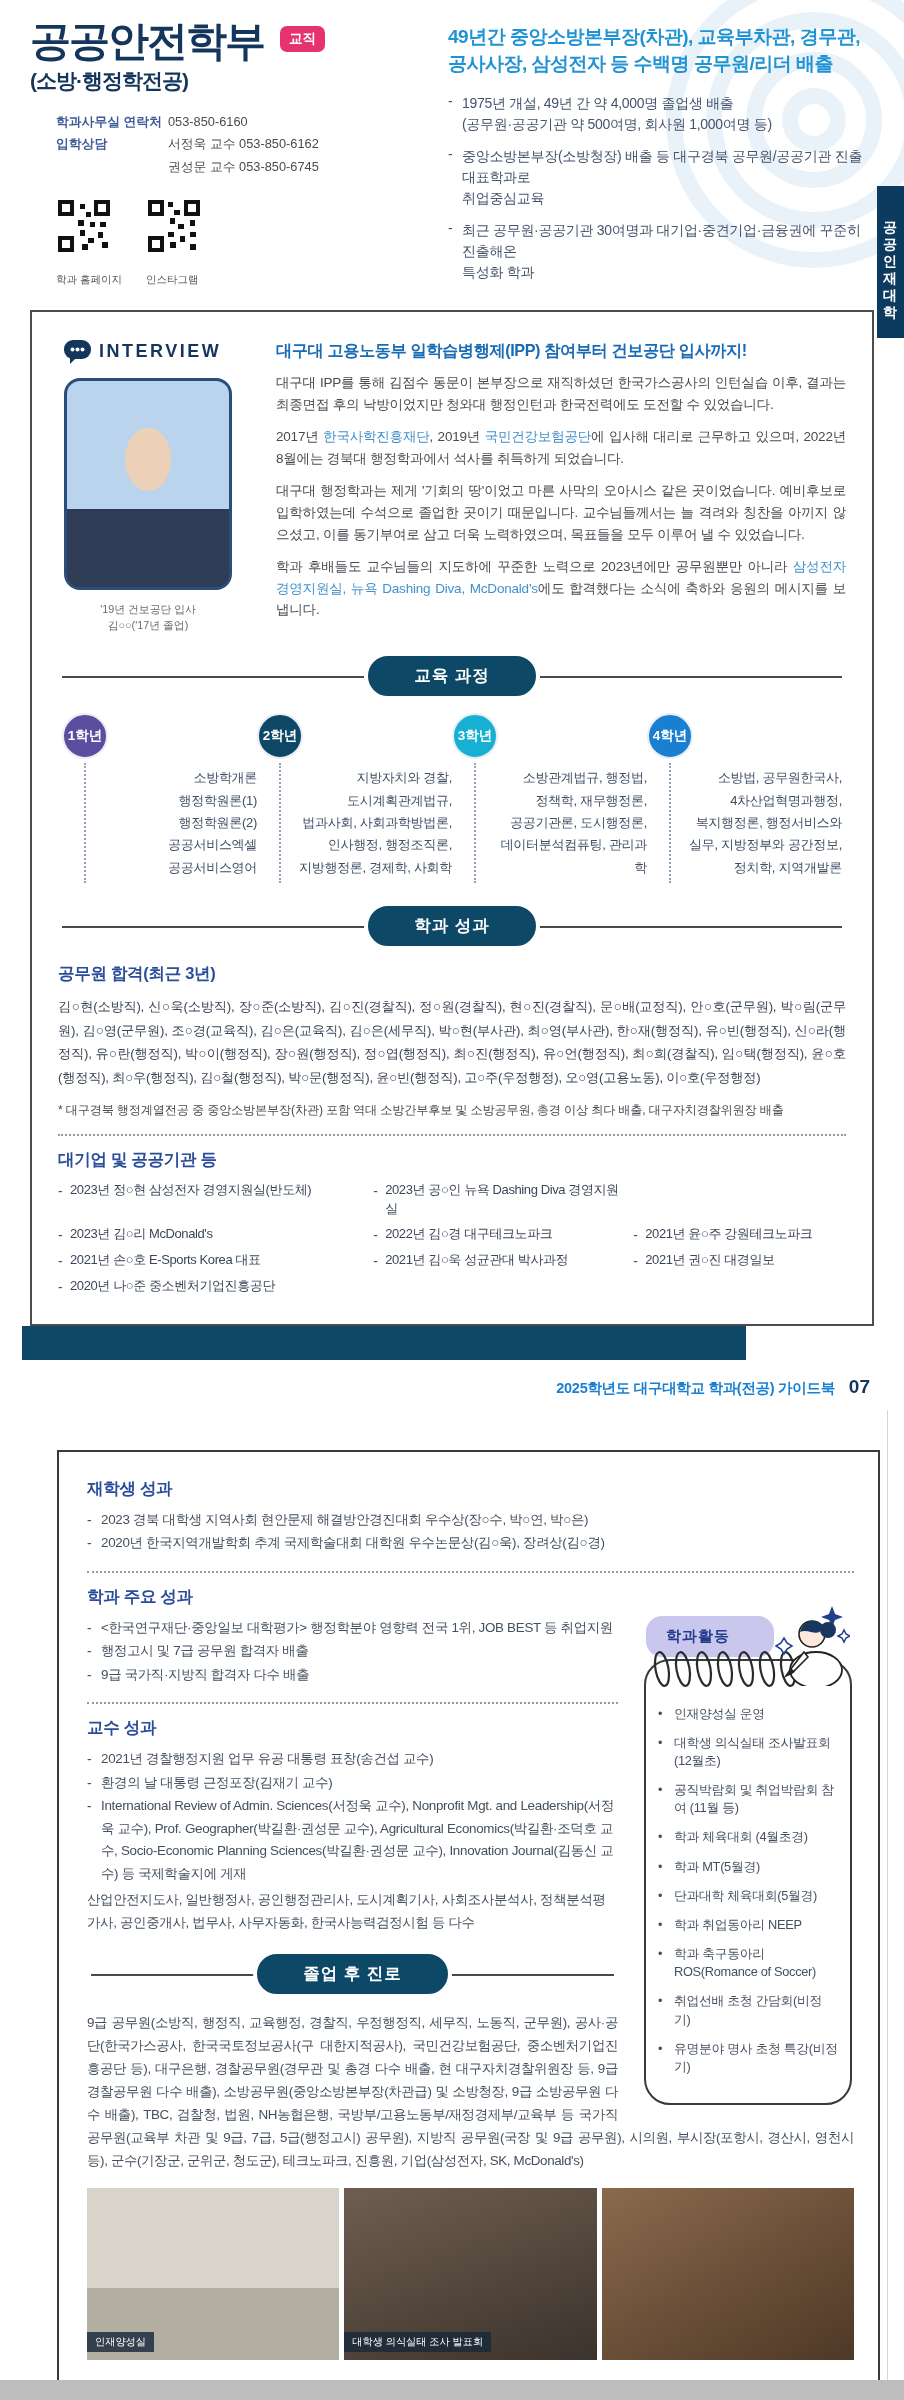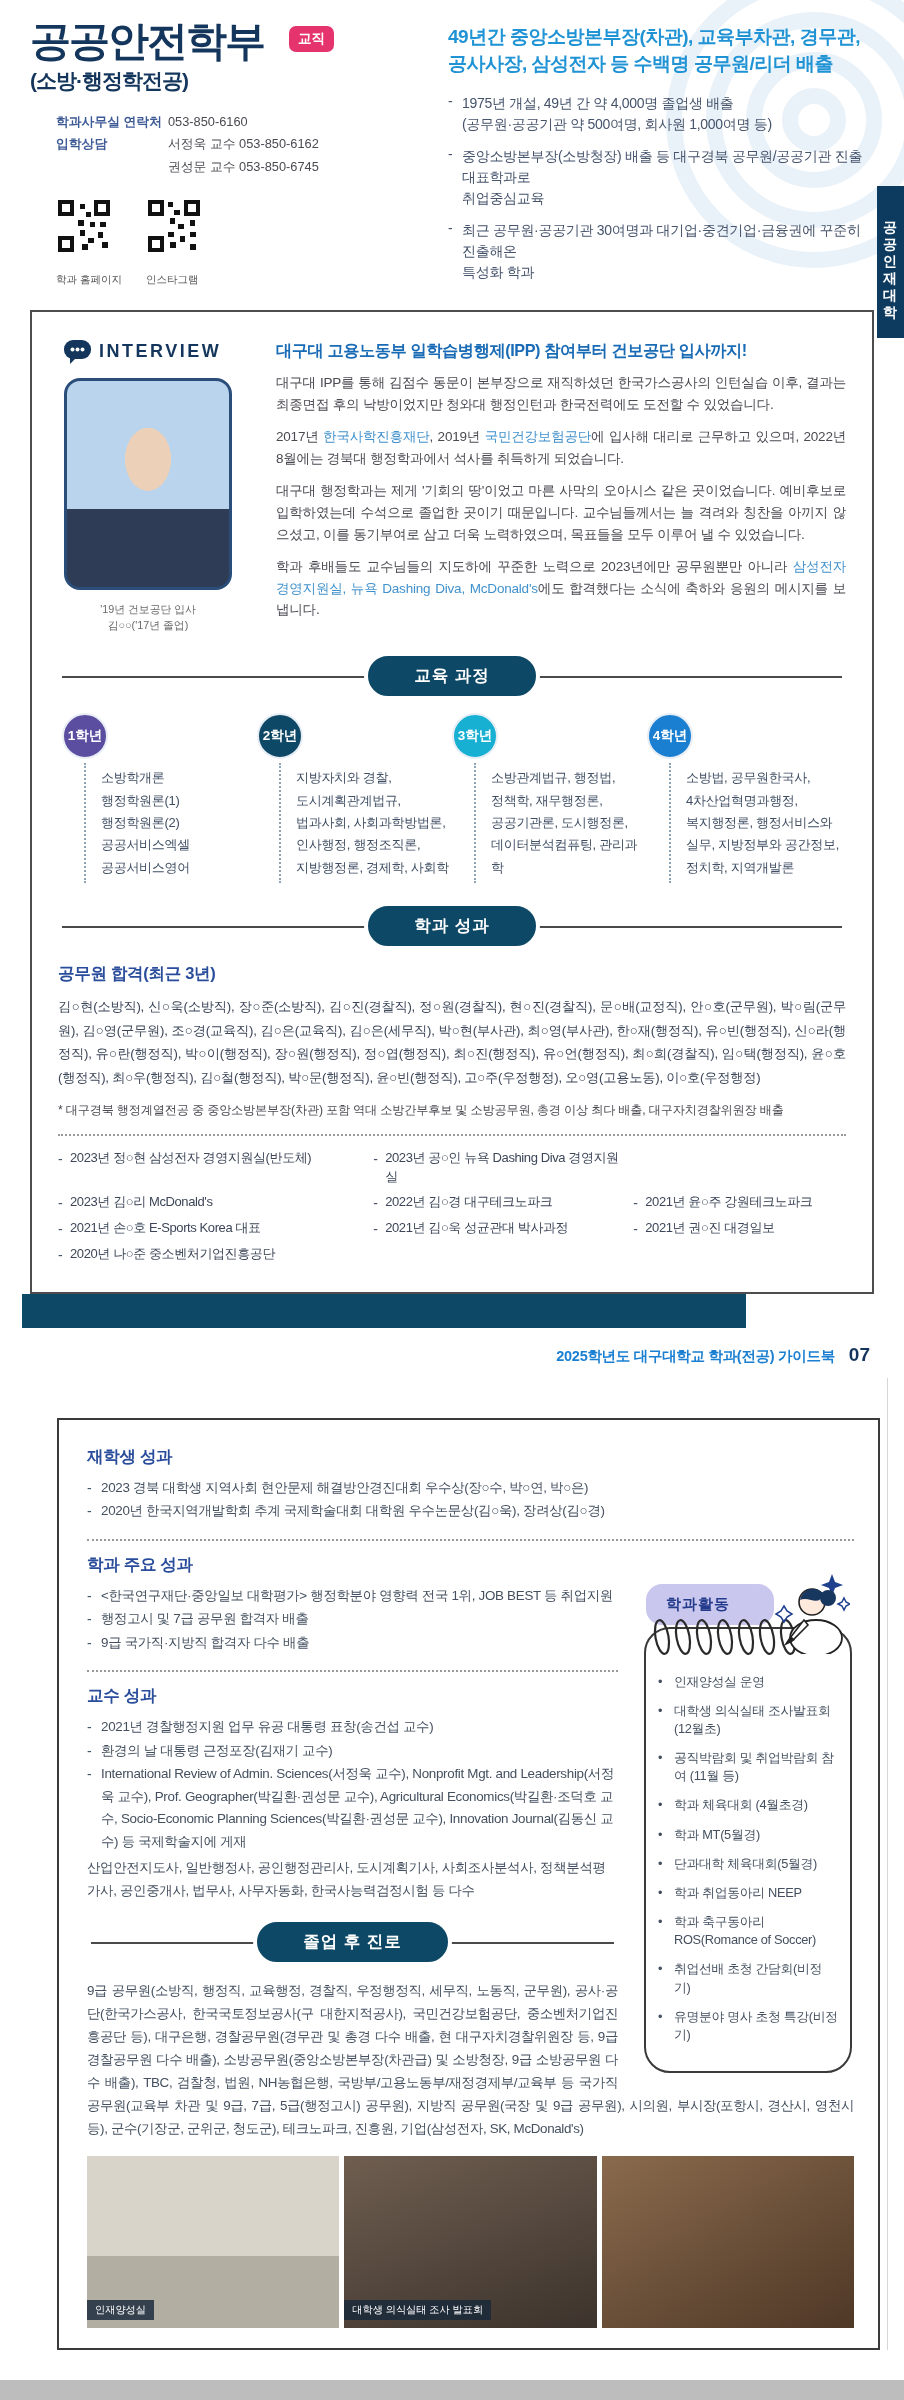--- a/index.html
+++ b/index.html
@@ -3,21 +3,21 @@
 <meta charset="utf-8">
 <style>
   * { margin:0; padding:0; box-sizing:border-box; }
   html,body { width:904px; background:#ffffff; font-family:"Liberation Sans","DejaVu Sans",sans-serif; }
   body { height:2400px; position:relative; overflow:hidden; color:#4a4a52; }
 
   
   .p1-header { display:flex; padding:20px 30px 0 30px; position:relative; }
   .watermark { position:absolute; top:-30px; right:-40px; z-index:0; }
   .header-left { width:402px; flex-shrink:0; position:relative; z-index:1; }
-  .title-row { display:flex; align-items:flex-start; gap:25px; }
+  .title-row { display:flex; align-items:flex-start; gap:16px; }
   .dept-title { font-size:41px; font-weight:800; color:#14365c; letter-spacing:-2px; line-height:1.05; }
   .badge { background:#e5336e; color:#fff; font-size:13.5px; font-weight:700; padding:4px 9px; border-radius:7px; margin-top:6px; white-space:nowrap; }
   .dept-subtitle { font-size:21px; font-weight:800; color:#14365c; letter-spacing:-1px; margin-top:4px; }
   .contacts { margin-top:16px; margin-left:26px; }
   .contact-row { display:flex; font-size:12.8px; line-height:1.75; }
   .contact-label { width:112px; font-weight:700; color:#3d5a96; flex-shrink:0; }
   .contact-value { color:#4a4a52; white-space:pre-line; }
   .qrs { display:flex; gap:24px; margin:20px 0 0 26px; }
   .qr-block { text-align:left; }
   .qr-box { width:56px; height:56px; }
@@ -49,21 +49,21 @@
 
   .divider { position:relative; height:46px; margin:20px 0 14px 0; display:flex; align-items:center; justify-content:center; }
   .divider .line { position:absolute; left:4px; right:4px; top:50%; border-top:2.5px solid #4a4a4a; }
   .divider .pill { position:relative; background:#0d4866; color:#fff; font-size:16.5px; font-weight:800;
                    padding:9px 46px; border-radius:26px; border:4px solid #fff; letter-spacing:1px; white-space:nowrap; }
 
   .curriculum { display:grid; grid-template-columns:1fr 1fr 1fr 1fr; padding:0 4px; margin-top:2px; }
   .year-badge { width:46px; height:46px; border-radius:50%; color:#fff; font-size:13.5px; font-weight:800;
                 display:flex; align-items:center; justify-content:center; border:2.5px solid #e8eef5; }
   .courses { border-left:2px dotted #8fa3b8; margin-left:22px; padding-left:15px; margin-top:4px; padding-top:4px; padding-bottom:4px; }
-  .course-line { font-size:13px; color:#3f4e63; line-height:1.72; letter-spacing:-0.3px; }
+  .course-line { font-size:13px; color:#3f4e63; line-height:1.72; letter-spacing:-0.3px;text-align:right; }
 
   .sub-heading { font-size:16.5px; font-weight:800; color:#2a4d9b; letter-spacing:-0.3px; margin:8px 0 10px 0; }
   .names-para { font-size:13.2px; color:#3c4658; line-height:1.78; text-align:justify; letter-spacing:-0.2px; }
   .note-line { font-size:12.2px; color:#4a4a52; margin-top:13px; letter-spacing:-0.2px; }
   .dotted-sep { border-top:2px dotted #999; margin:15px 0 13px 0; }
   .corp-grid { display:grid; grid-template-columns:40% 33% 27%; row-gap:6px; }
   .corp-item { display:flex; font-size:13px; color:#3c4658; line-height:1.45; letter-spacing:-0.4px; padding-right:8px; }
   .corp-item .hl-dash { width:12px; }
 
   .navy-bar { width:724px; height:34px; background:#0d4866; margin:0 0 0 22px; }
@@ -292,20 +292,21 @@
       <div class="line"></div>
       <div class="pill">학과 성과</div>
     </div>
 
     <div class="sub-heading">공무원 합격(최근 3년)</div>
     <div class="names-para">김○현(소방직), 신○욱(소방직), 장○준(소방직), 김○진(경찰직), 정○원(경찰직), 현○진(경찰직), 문○배(교정직), 안○호(군무원), 박○림(군무원), 김○영(군무원), 조○경(교육직), 김○은(교육직), 김○은(세무직), 박○현(부사관), 최○영(부사관), 한○재(행정직), 유○빈(행정직), 신○라(행정직), 유○란(행정직), 박○이(행정직), 장○원(행정직), 정○엽(행정직), 최○진(행정직), 유○언(행정직), 최○희(경찰직), 임○택(행정직), 윤○호(행정직), 최○우(행정직), 김○철(행정직), 박○문(행정직), 윤○빈(행정직), 고○주(우정행정), 오○영(고용노동), 이○호(우정행정)</div>
     <div class="note-line">* 대구경북 행정계열전공 중 중앙소방본부장(차관) 포함 역대 소방간부후보 및 소방공무원, 총경 이상 최다 배출, 대구자치경찰위원장 배출</div>
 
     <div class="dotted-sep"></div>
 
+    <div class="sub-heading">대기업 및 공공기관 등</div>
     <div class="corp-grid">
         <div class="corp-item">
           <span class="hl-dash">-</span>
           <span>2023년 정○현 삼성전자 경영지원실(반도체)</span>
         </div>
         <div class="corp-item">
           <span class="hl-dash">-</span>
           <span>2023년 공○인 뉴욕 Dashing Diva 경영지원실</span>
         </div>
         <div class="corp-item"></div>

